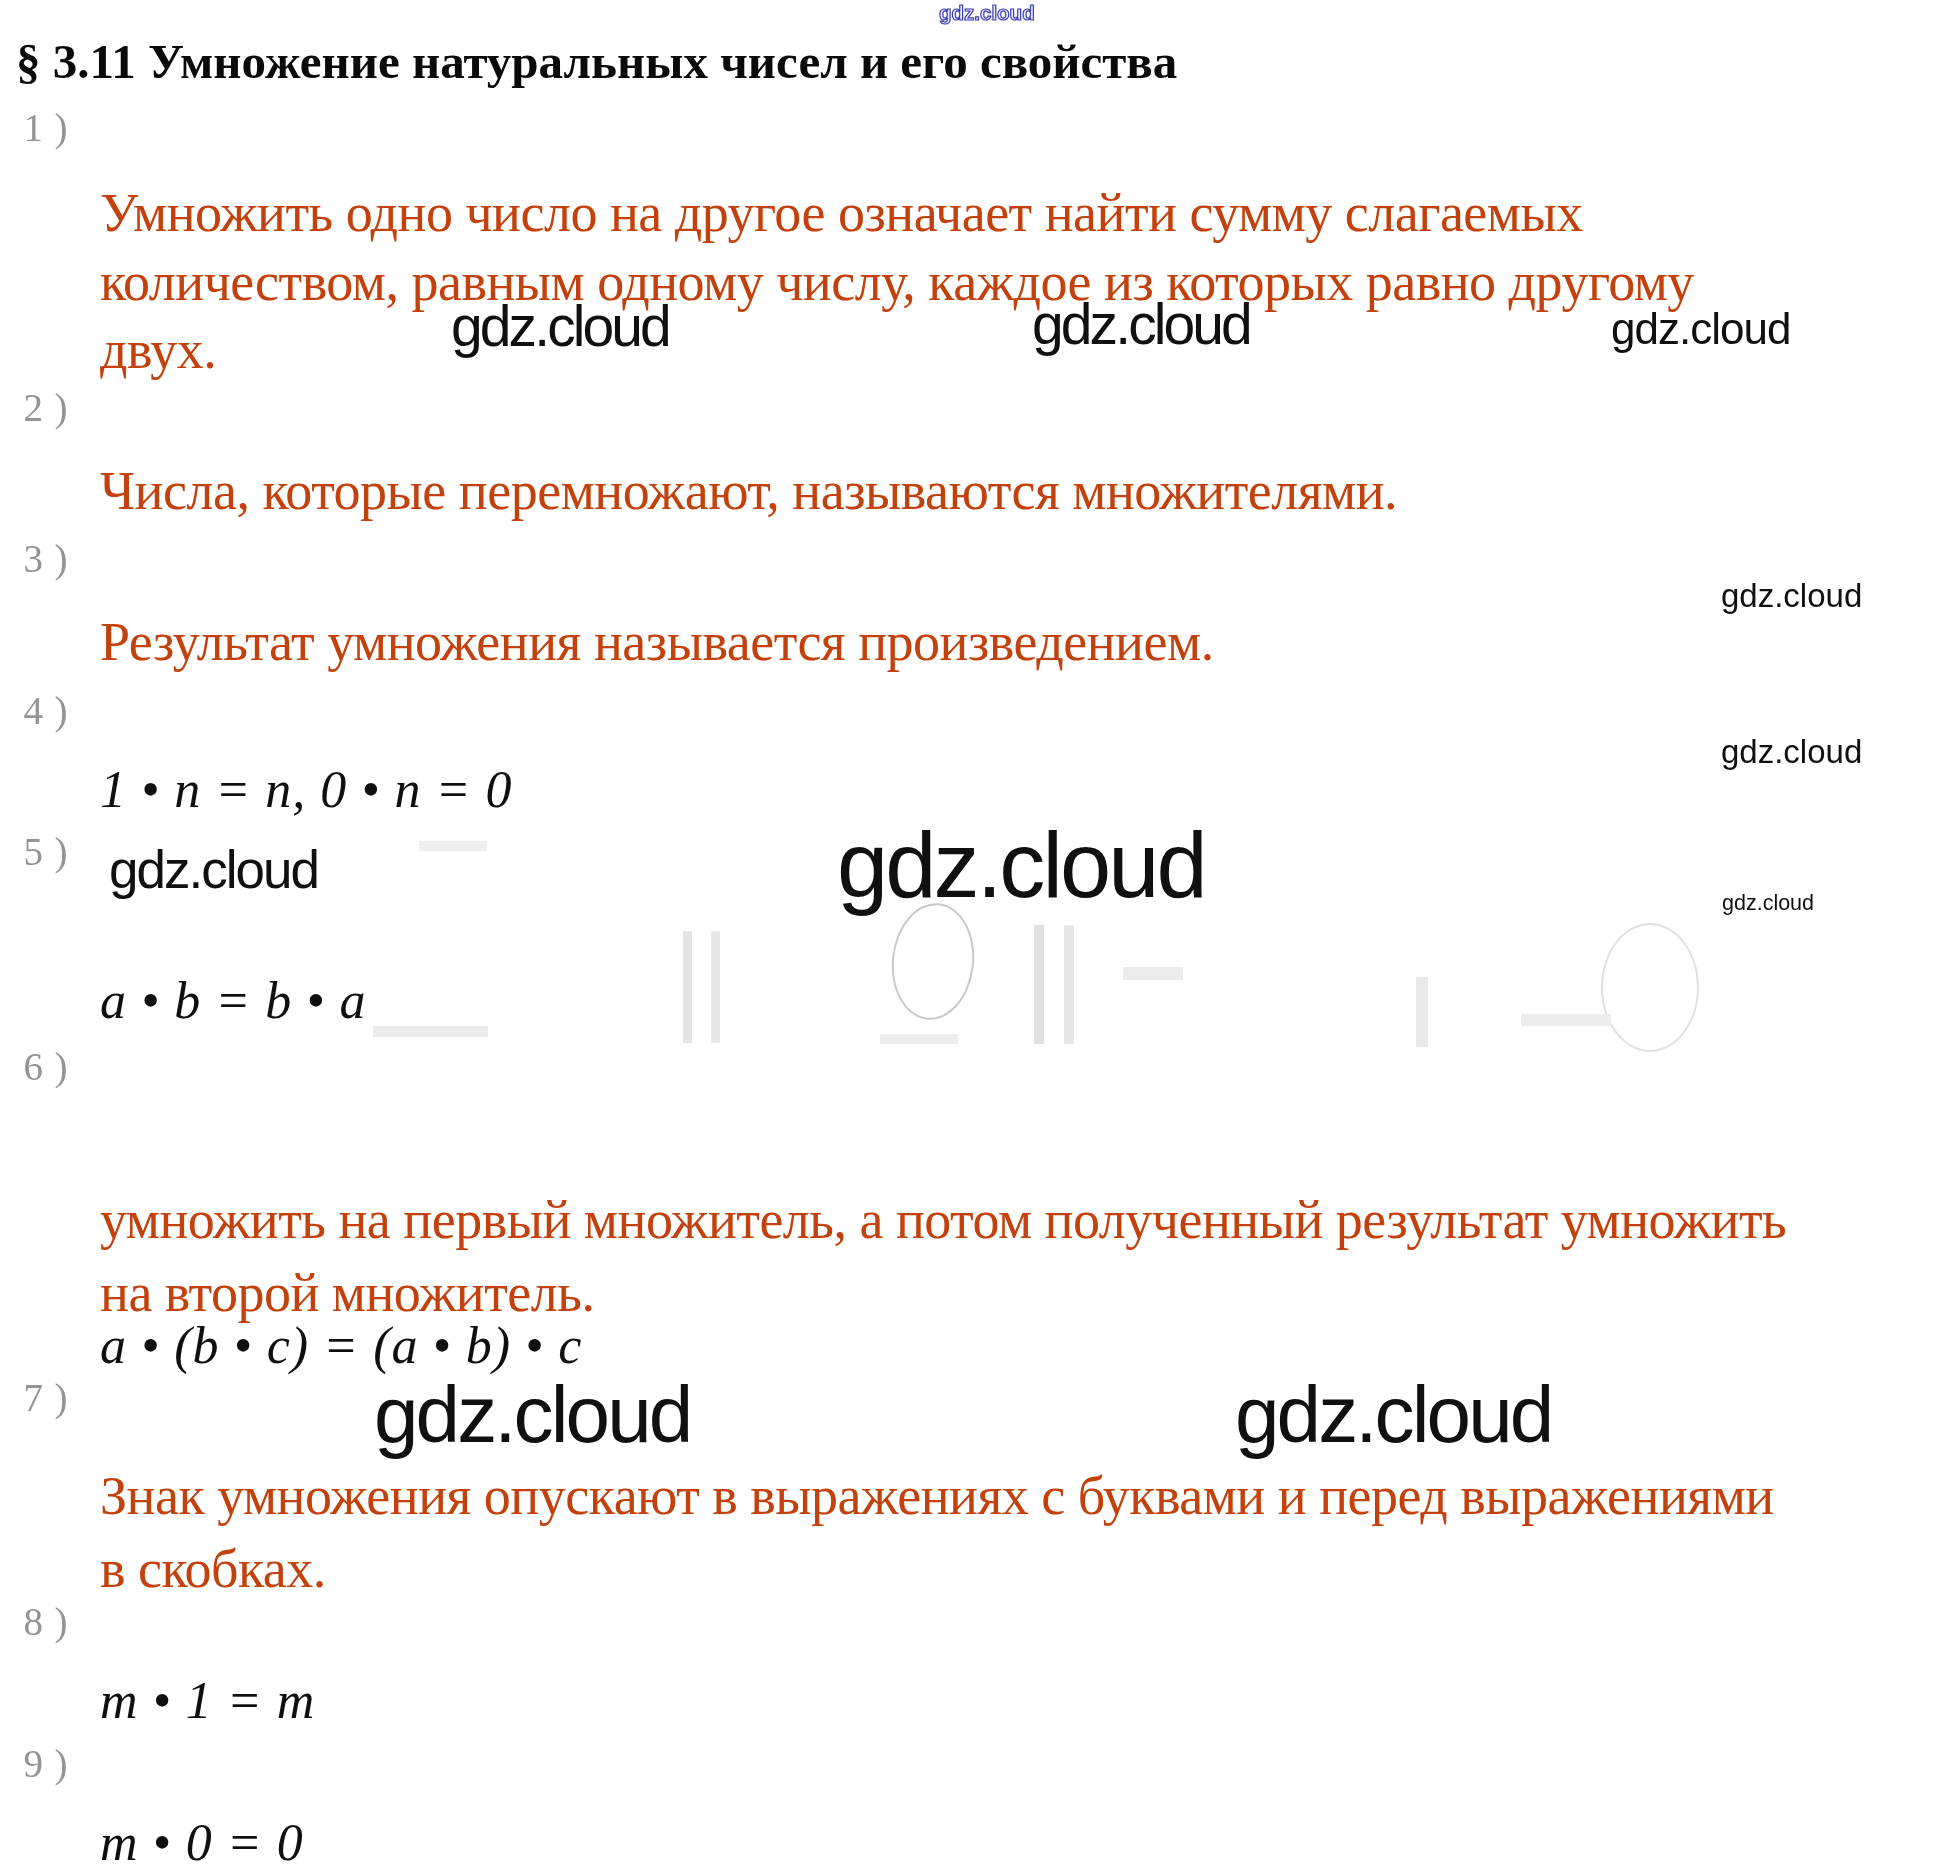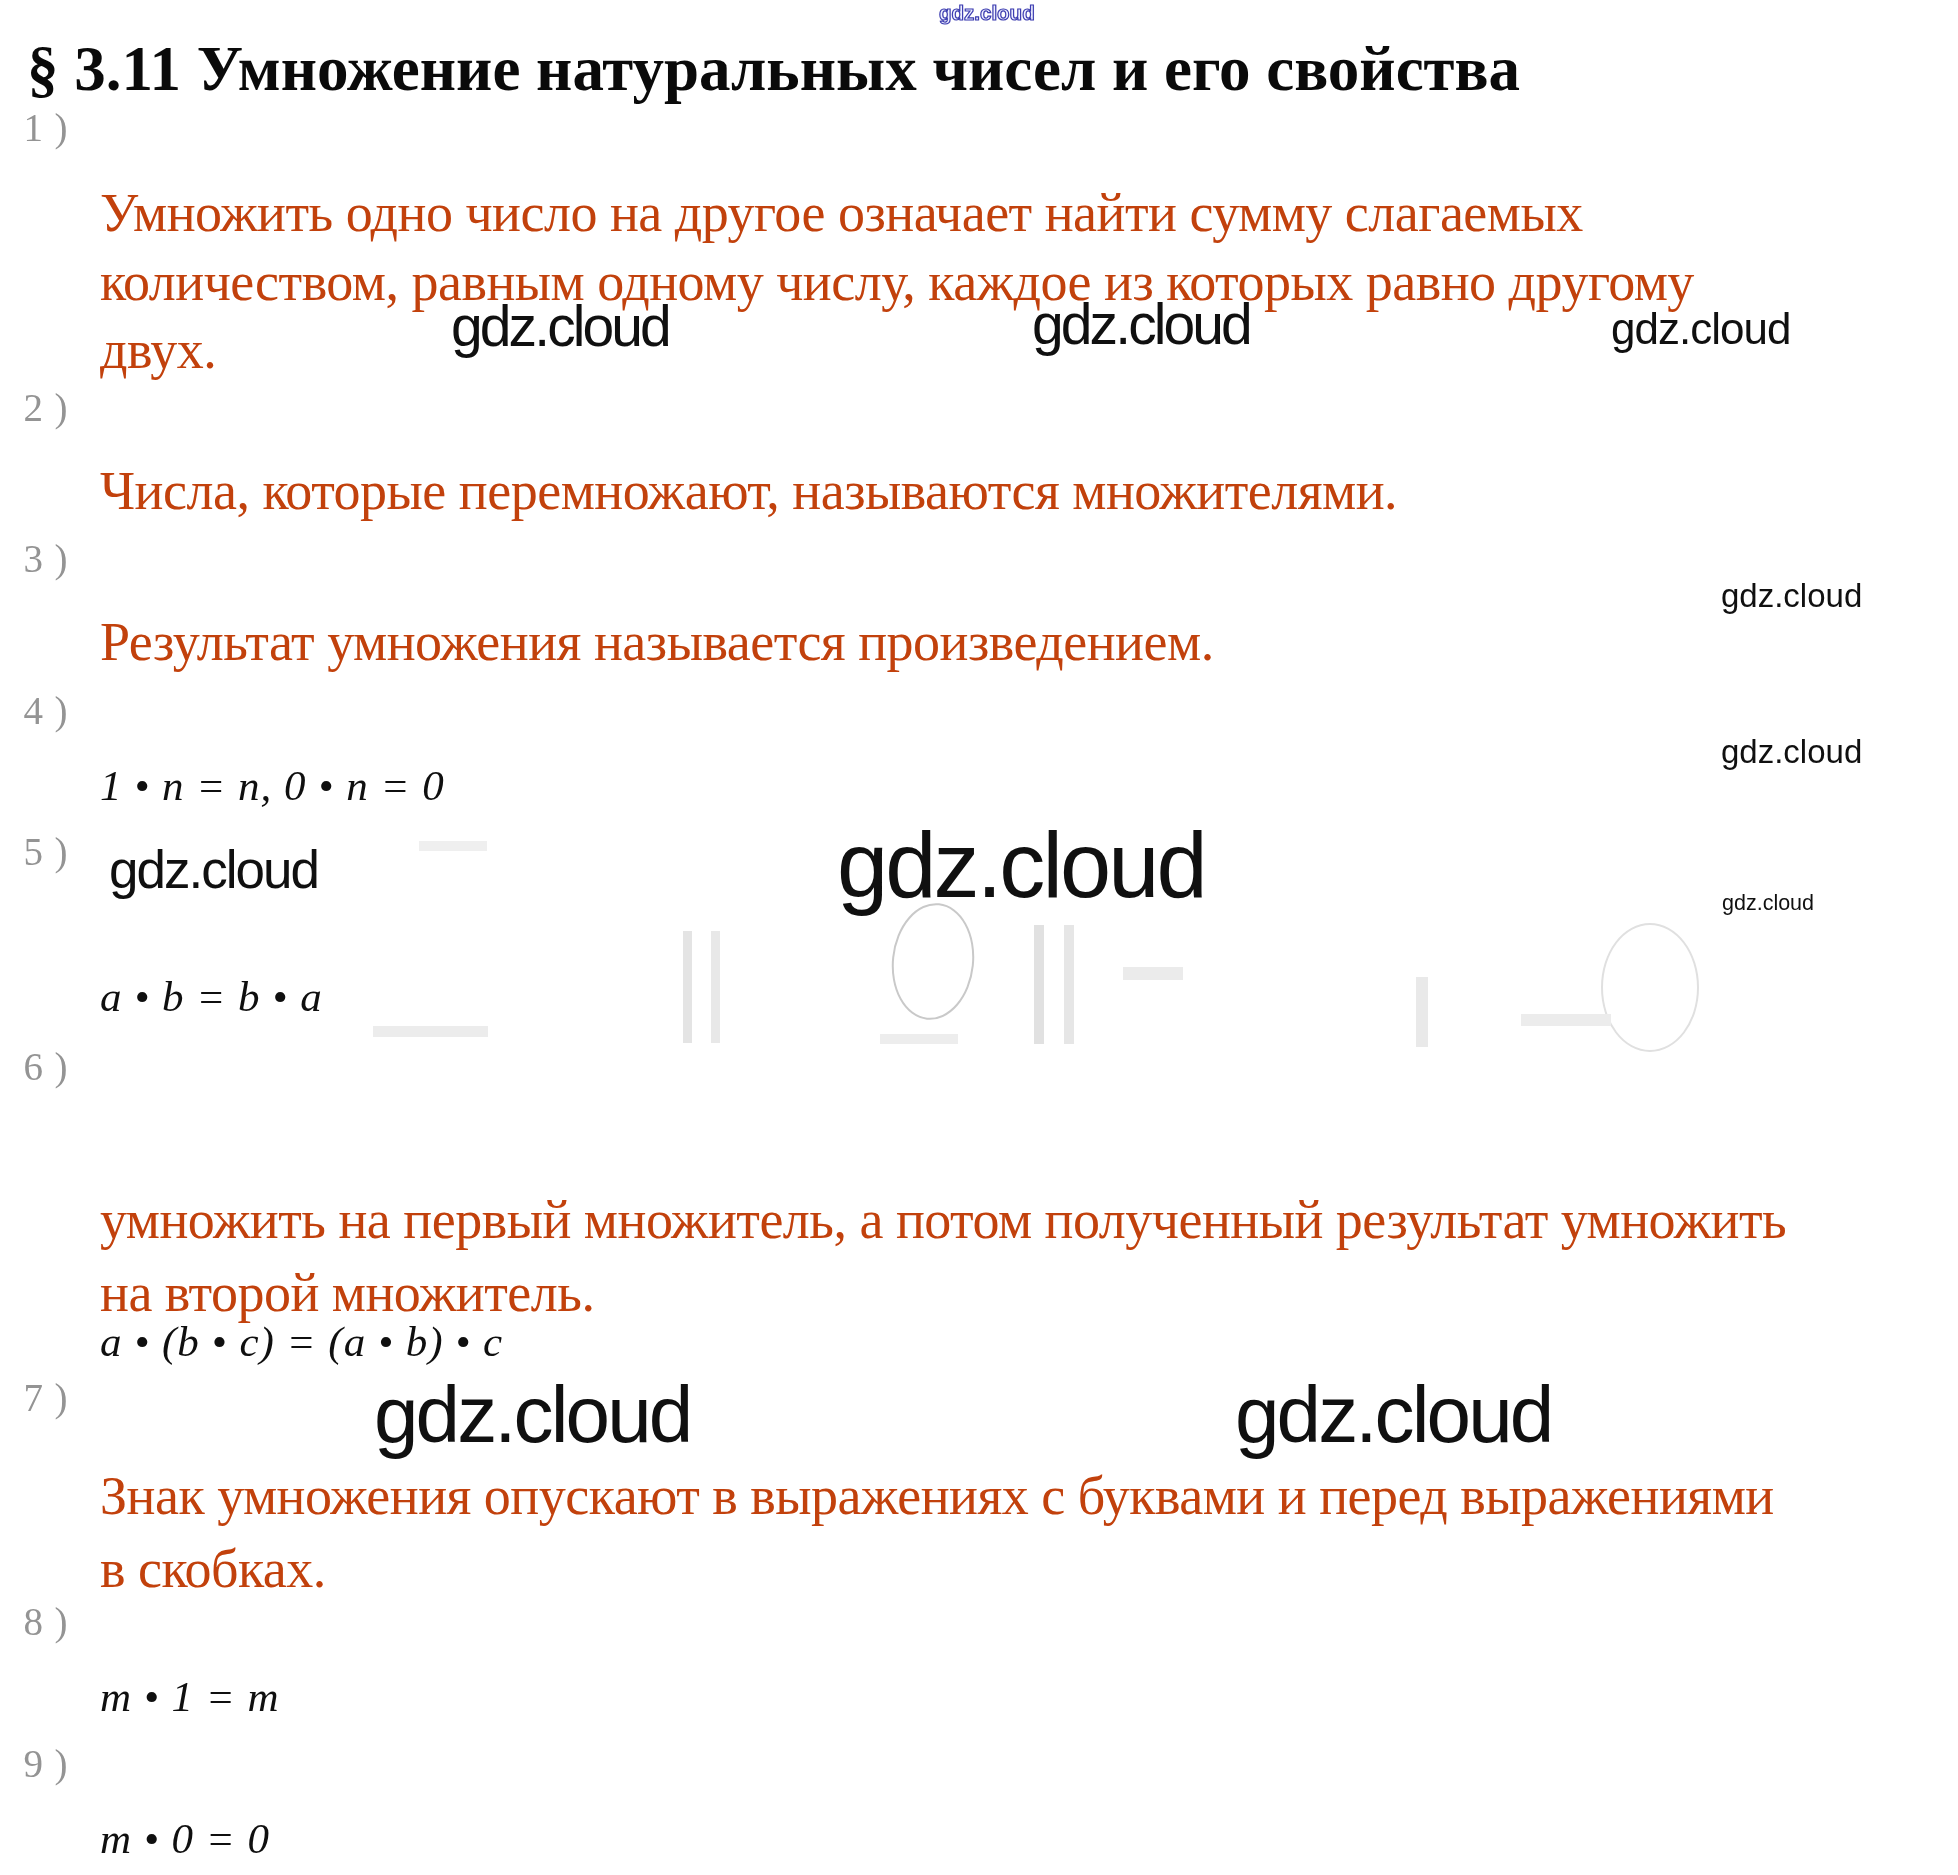--- a/index.html
+++ b/index.html
@@ -6,23 +6,23 @@
   .page{
     position:relative;
     width:1958px;
     height:1866px;
     background:#ffffff;
     overflow:hidden;
     font-family:"Liberation Serif", serif;
   }
   .title{
     position:absolute;
-    left:27px; top:33px;
+    left:16px; top:33px;
     margin:0;
-    font-size:63px;
+    font-size:49px;
     font-weight:bold;
     letter-spacing:0px;
     color:#0a0a0a;
     font-family:"Liberation Serif", serif;
     white-space:nowrap;
   }
   .marker{
     position:absolute;
     left:23.4px;
     font-size:39px;
@@ -37,21 +37,21 @@
     font-size:54px;
     line-height:1;
     color:#c2410c;
     letter-spacing:-0.5px;
     font-family:"Liberation Serif", serif;
     white-space:nowrap;
   }
   .formula{
     position:absolute;
     left:100px;
-    font-size:43px;
+    font-size:52px;
     line-height:1;
     font-style:italic;
     letter-spacing:1px;
     color:#0f0f0f;
     font-family:"Liberation Serif", serif;
     white-space:nowrap;
   }
   .wm{
     position:absolute;
     font-family:"Liberation Sans", sans-serif;

